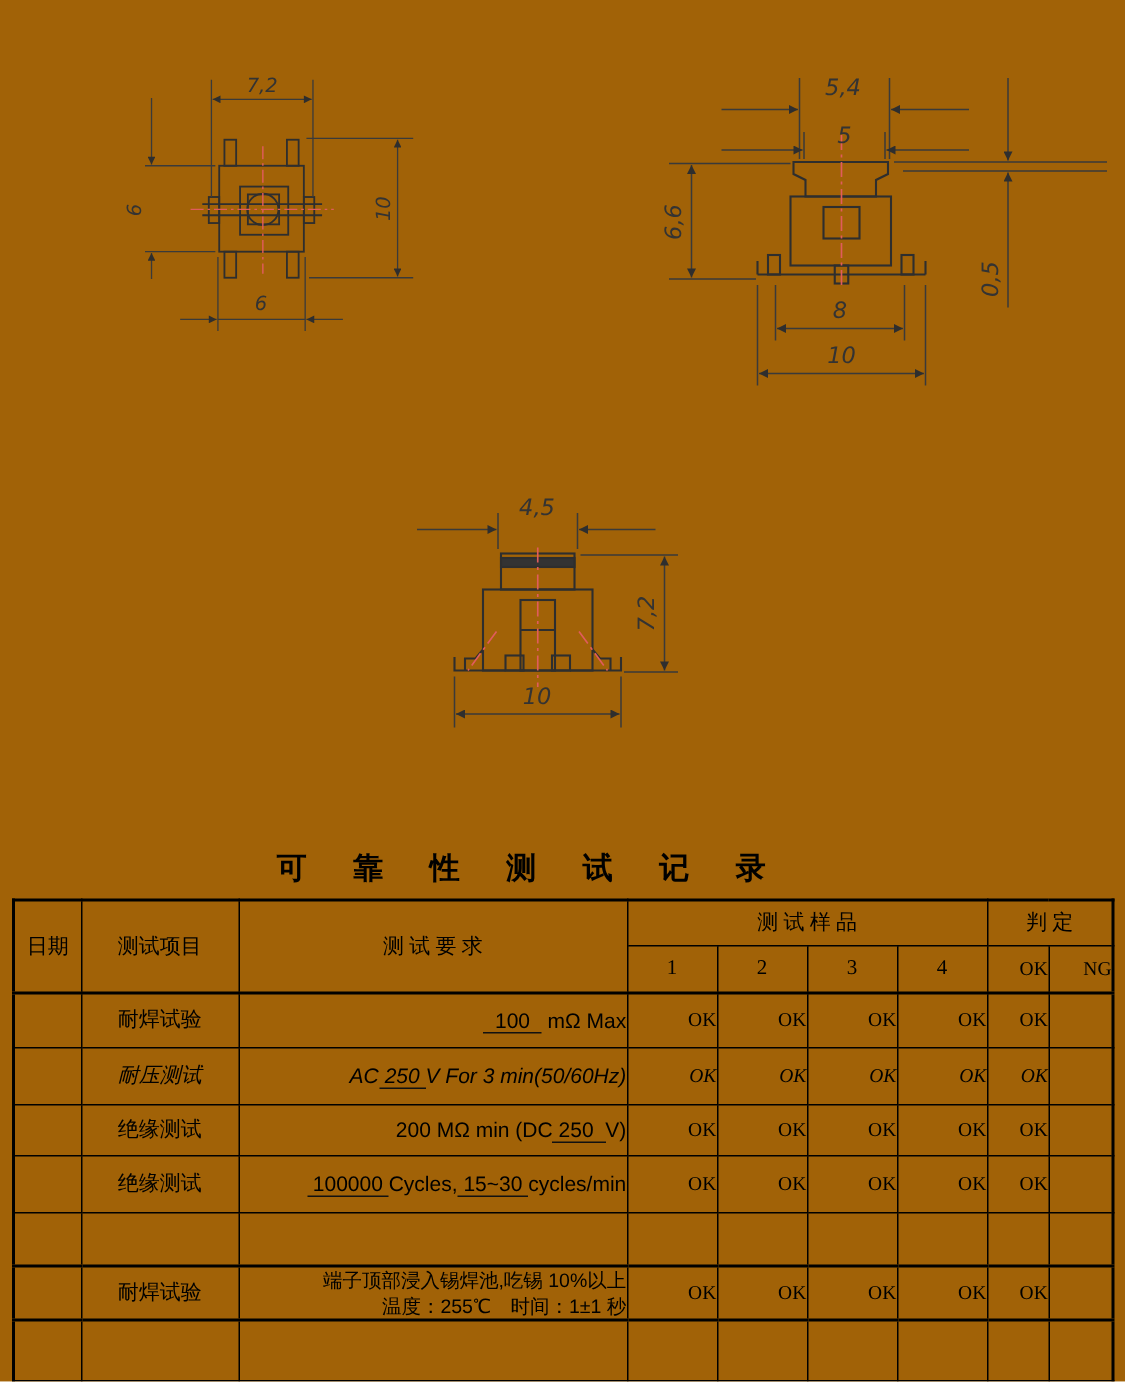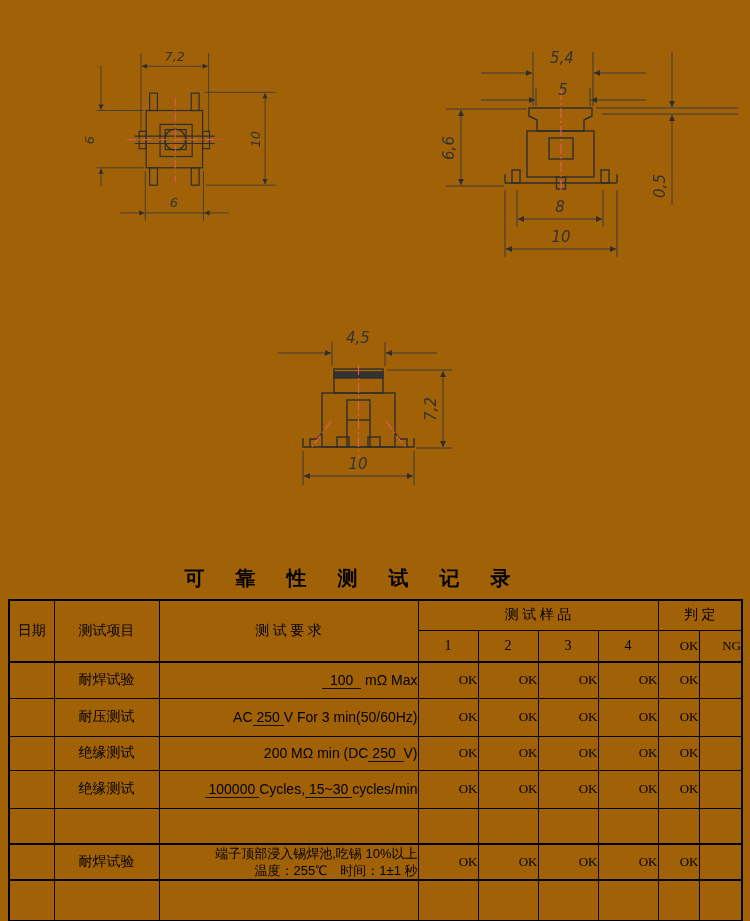--- a/index.html
+++ b/index.html
@@ -209,21 +209,21 @@
           <td class="req">
             <div><span class="u">&nbsp;&nbsp;100&nbsp;&nbsp;</span><span> mΩ Max</span></div>
           </td>
           <td class="okng">OK</td>
           <td class="okng">OK</td>
           <td class="okng">OK</td>
           <td class="okng">OK</td>
           <td class="okng">OK</td>
           <td class="okng"></td>
         </tr>
-        <tr style="height: 38px;">
+        <tr style="height: 38px; font-style: italic;">
           <td class="cjk"></td>
           <td class="cjk">耐压测试</td>
           <td class="req">
             <div><span>AC</span><span class="u">&nbsp;250&nbsp;</span><span>V For 3 min(50/60Hz)</span></div>
           </td>
           <td class="okng">OK</td>
           <td class="okng">OK</td>
           <td class="okng">OK</td>
           <td class="okng">OK</td>
           <td class="okng">OK</td>

